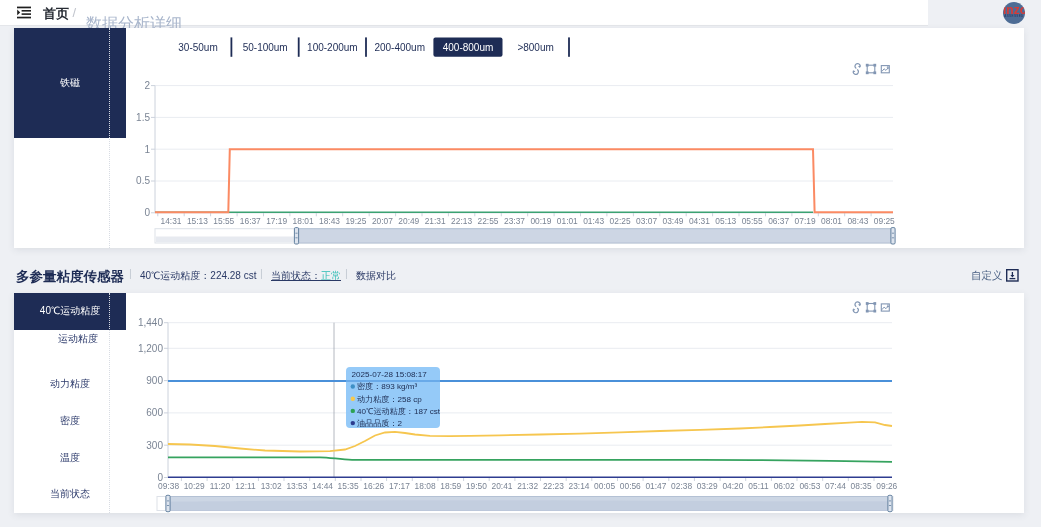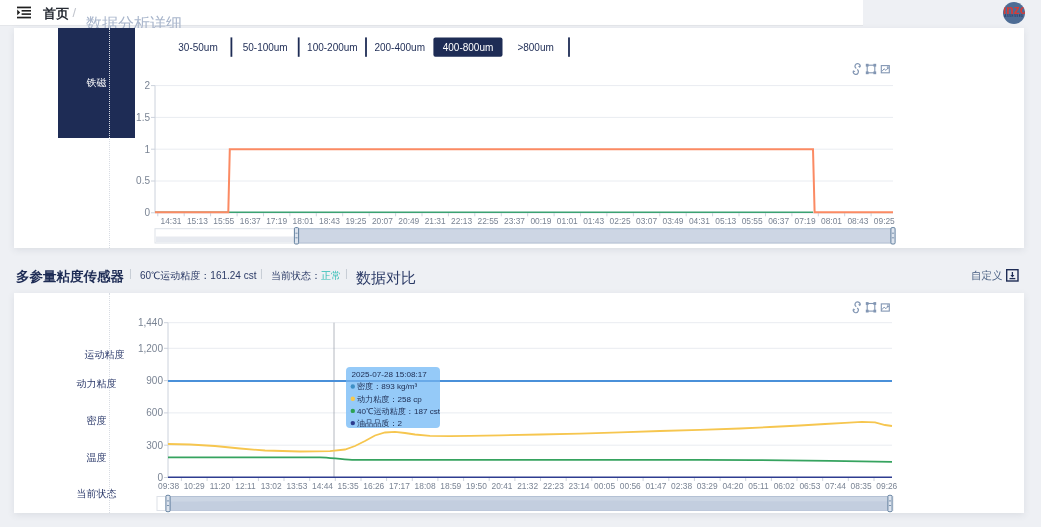--- a/index.html
+++ b/index.html
@@ -1,21 +1,21 @@
 <!DOCTYPE html>
 <html><head>
 <meta charset="utf-8">
 <style>
 * { margin:0; padding:0; box-sizing:border-box; }
 html,body { width:1041px; height:527px; background:#eef0f4; font-family:"Liberation Sans",sans-serif; overflow:hidden; position:relative; }
 .abs { position:absolute; }
-.topbar { position:absolute; left:0; top:0; width:863px; height:26px; background:#ffffff; border-bottom:1px solid #e4e6ea; }
+.topbar { position:absolute; left:0; top:0; width:928px; height:26px; background:#ffffff; border-bottom:1px solid #e4e6ea; }
 .card { position:absolute; left:14px; width:1010px; background:#ffffff; box-shadow:0 2px 7px rgba(60,70,90,0.10); }
 .dotline { position:absolute; left:95px; top:0; bottom:0; width:0; border-left:1px dotted #d8dce3; }
-.sideitem { position:absolute; left:0; width:77px; display:flex; align-items:center; justify-content:center; font-size:10px; color:#2c3a6b;margin-left:44px; }
+.sideitem { position:absolute; left:0; width:112px; display:flex; align-items:center; justify-content:center; font-size:10px; color:#2c3a6b; }
 .sidesel { background:#1e2c55; color:#ffffff; }
 svg text { font-family:"Liberation Sans",sans-serif; }
 </style>
 </head>
 <body>
 <div class="topbar">
   <svg class="abs" style="left:17px;top:6px" width="14" height="13" viewBox="0 0 14 13">
     <rect x="0" y="0.6" width="14" height="1.7" fill="#1f1f1f"></rect>
     <rect x="4.6" y="4.0" width="9.4" height="1.6" fill="#1f1f1f"></rect>
     <rect x="4.6" y="7.3" width="9.4" height="1.6" fill="#1f1f1f"></rect>
@@ -142,35 +142,36 @@
 <rect x="873.4" y="71.39999999999999" width="2.8" height="2.8" fill="#8296b3"></rect>
 <rect x="881.3" y="65.6" width="8" height="7.2" fill="none" stroke="#8296b3" stroke-width="1.1"></rect>
 <path d="M881.9,71.4 l2.2,-2.6 1.8,1.6 2.2,-2.4" fill="none" stroke="#8296b3" stroke-width="1"></path>
 <line x1="887.9" y1="66.0" x2="887.9" y2="68.4" stroke="#8296b3" stroke-width="1"></line>
 <path d="M886.5,67.6 l1.4,1.6 1.4,-1.6 z" fill="#8296b3"></path>
   </svg>
 </div>
 
 <div class="abs" style="left:16px;top:267.5px;font-size:13.5px;font-weight:bold;color:#1e2c55;">多参量粘度传感器</div>
 <span class="abs" style="left:129px;top:267px;font-size:11px;color:#c4c9d2;">|</span>
-<span class="abs" style="left:140px;top:269px;font-size:10px;color:#2b3a66;">60℃运动粘度：161.24 cst</span>
+<span class="abs" style="left:140px;top:269px;font-size:10px;color:#2b3a66;">40℃运动粘度：224.28 cst</span>
 <span class="abs" style="left:260px;top:267px;font-size:11px;color:#c4c9d2;">|</span>
-<span class="abs" style="left:271px;top:269px;font-size:10px;color:#2b3a66;">当前状态：<span style="color:#2cbcb4;">正常</span></span>
+<span class="abs" style="left:271px;top:269px;font-size:10px;color:#2b3a66;text-decoration:underline;">当前状态：<span style="color:#2cbcb4;">正常</span></span>
 <span class="abs" style="left:345px;top:267px;font-size:11px;color:#c4c9d2;">|</span>
-<span class="abs" style="left:356px;top:269px;font-size:15px;color:#2b3a66;">数据对比</span>
+<span class="abs" style="left:356px;top:269px;font-size:10px;color:#2b3a66;">数据对比</span>
 <span class="abs" style="left:971px;top:269px;font-size:10.5px;color:#4c6285;text-align:center;">自定义</span>
 <svg class="abs" style="left:1006px;top:269px" width="13" height="13" viewBox="0 0 13 13">
   <rect x="0.7" y="0.7" width="11.3" height="11.3" fill="none" stroke="#1e2c55" stroke-width="1.4"></rect>
   <line x1="6.4" y1="3" x2="6.4" y2="6.8" stroke="#1e2c55" stroke-width="1.3"></line>
   <path d="M4.4,5.9 L6.4,8.4 L8.4,5.9 Z" fill="#1e2c55"></path>
   <line x1="3.5" y1="9.6" x2="9.3" y2="9.6" stroke="#1e2c55" stroke-width="1.3"></line>
 </svg>
 
 <div class="card" style="top:293px; height:219.5px;">
-  <div class="sideitem" style="top:44px; height:36.6px;padding-left:16px;">运动粘度</div>
+  <div class="sideitem sidesel" style="top:0; height:36.6px;">40℃运动粘度</div>
+  <div class="sideitem" style="top:28px; height:36.6px;padding-left:16px;">运动粘度</div>
   <div class="sideitem" style="top:73.2px; height:36.6px;">动力粘度</div>
   <div class="sideitem" style="top:109.8px; height:36.6px;">密度</div>
   <div class="sideitem" style="top:146.4px; height:36.6px;">温度</div>
   <div class="sideitem" style="top:183px; height:36.5px;">当前状态</div>
   <div class="dotline"></div>
   <svg class="abs" style="left:0;top:0" width="1010" height="219.5" viewBox="14 293 1010 219.5">
 <line x1="168" y1="445.2" x2="892" y2="445.2" stroke="#e9ecf1" stroke-width="1"></line>
 <line x1="168" y1="412.9" x2="892" y2="412.9" stroke="#e9ecf1" stroke-width="1"></line>
 <line x1="168" y1="380.6" x2="892" y2="380.6" stroke="#e9ecf1" stroke-width="1"></line>
 <line x1="168" y1="348.3" x2="892" y2="348.3" stroke="#e9ecf1" stroke-width="1"></line>

